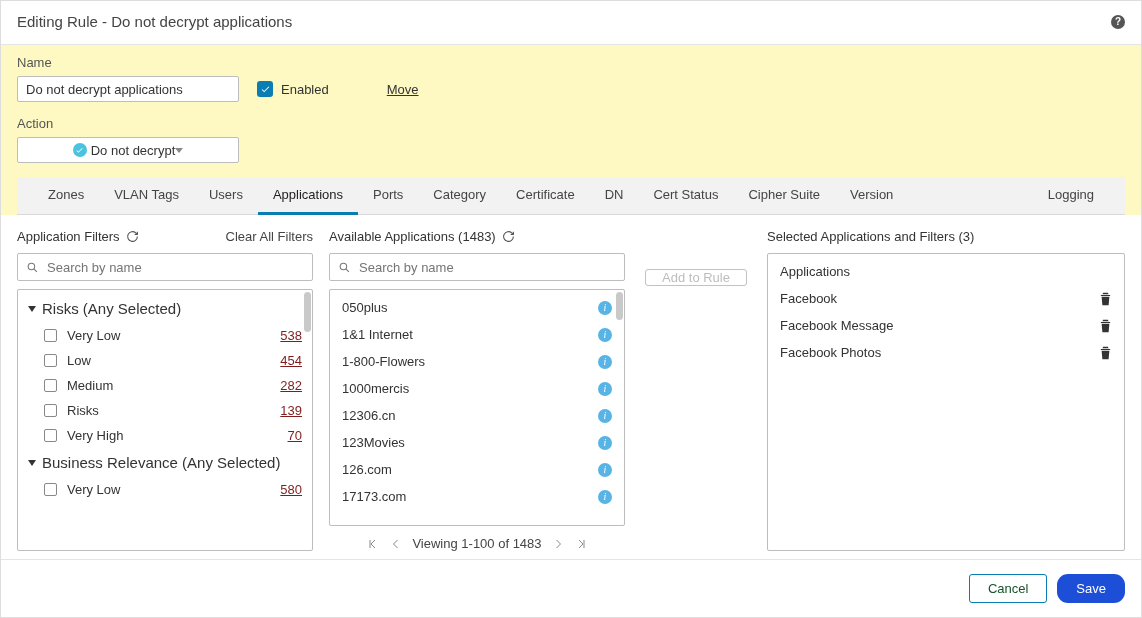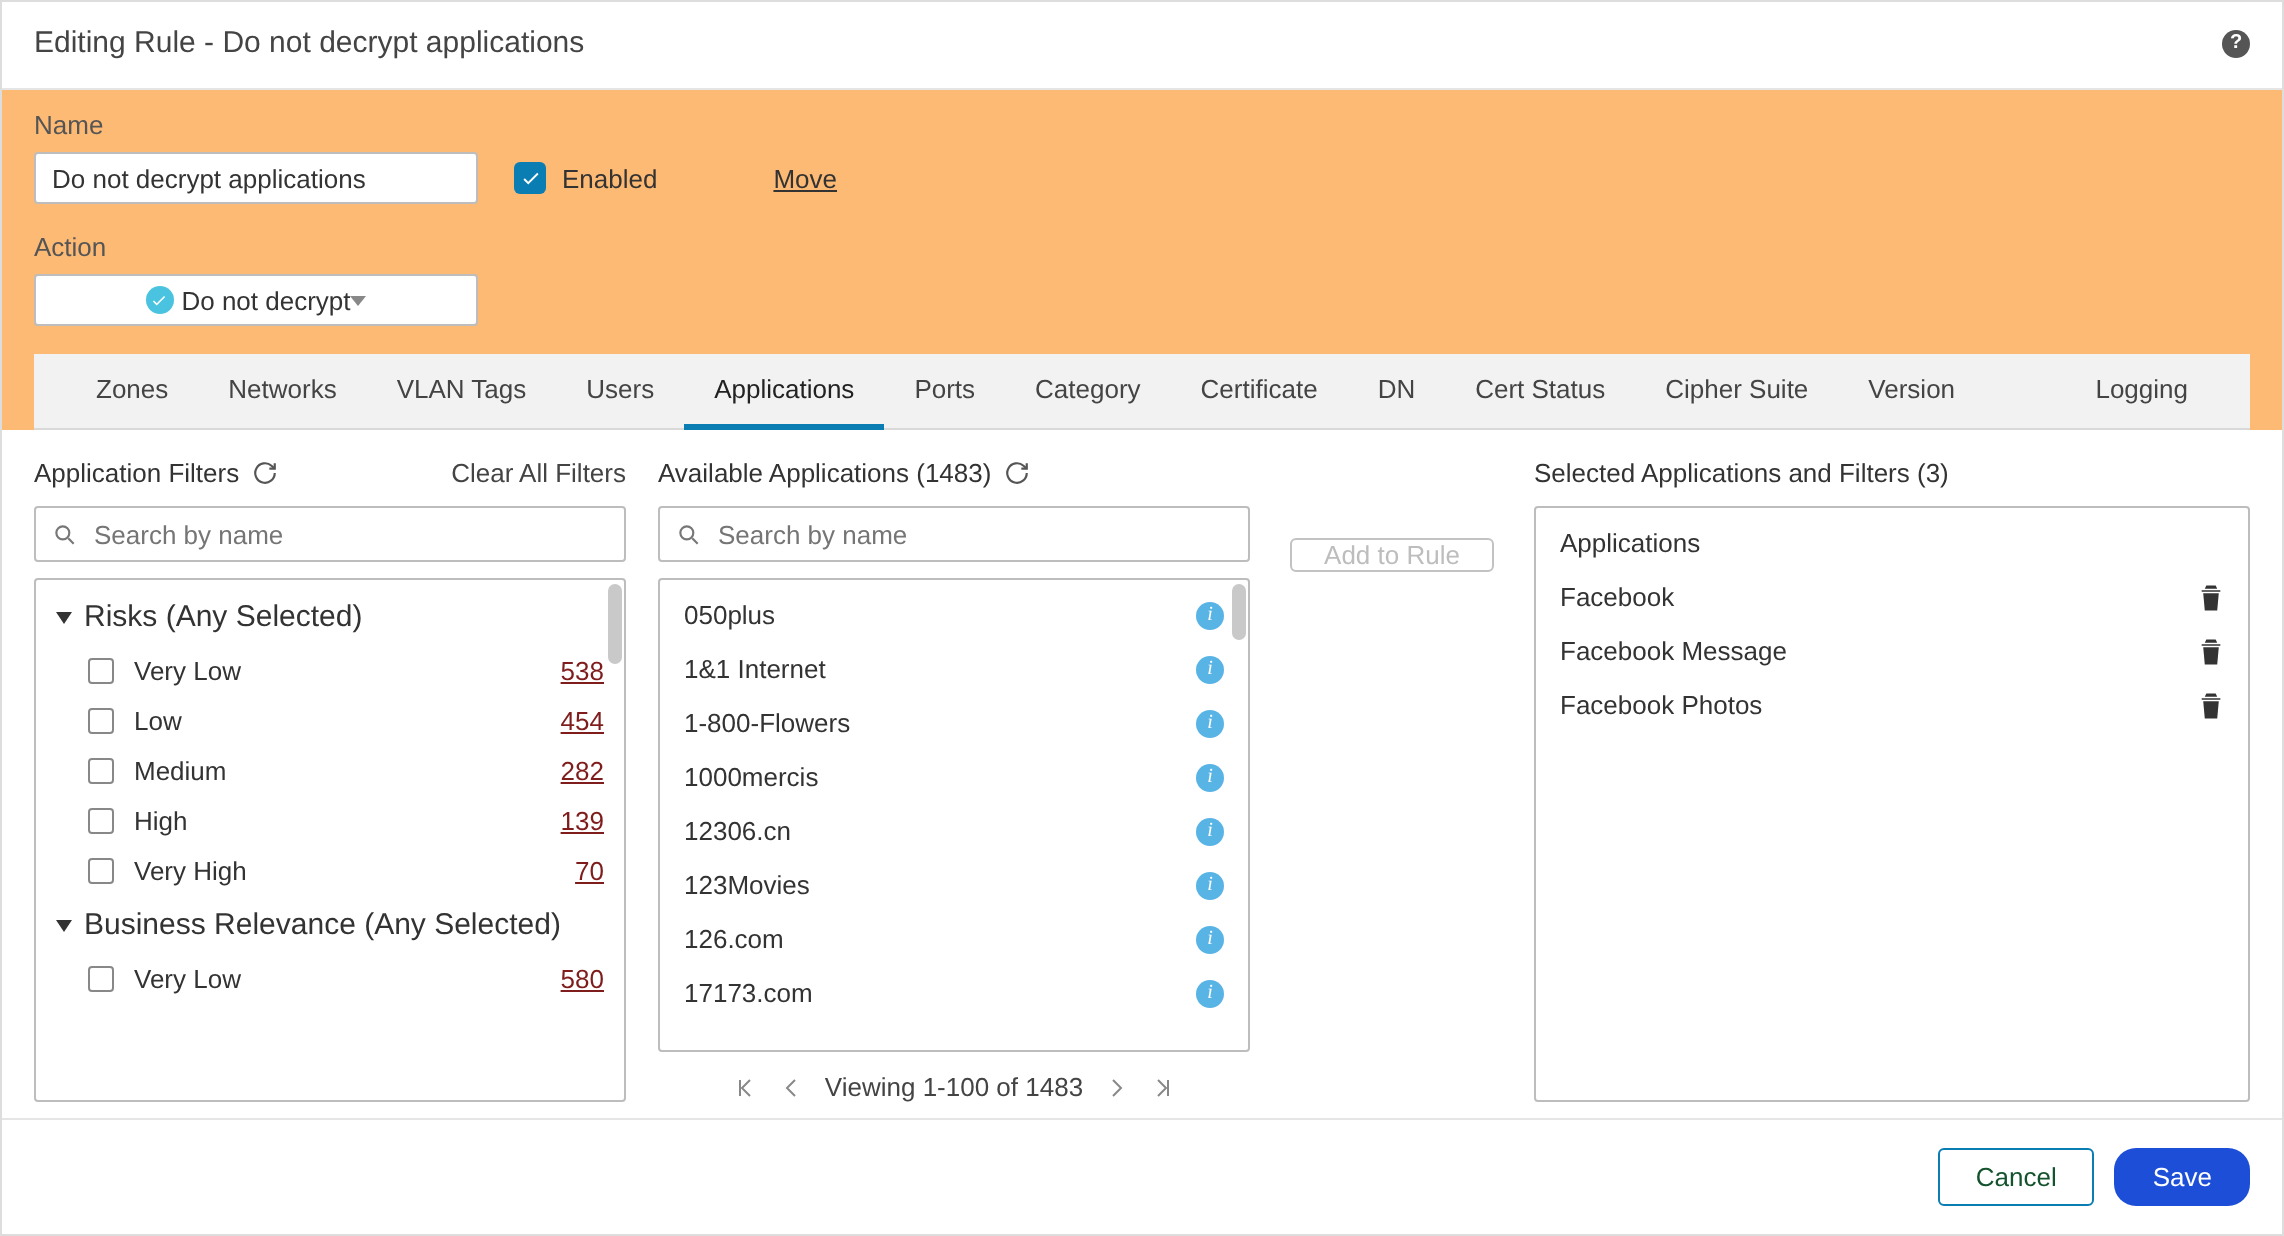--- a/index.html
+++ b/index.html
@@ -2,21 +2,21 @@
 <html><head>
 <meta charset="utf-8">
 <style>
   * { box-sizing: border-box; }
   html, body { margin:0; padding:0; font-family: -apple-system, Helvetica, Arial, sans-serif; font-size:13px; color:#333; background:#fff; }
   .window { width:1142px; height:618px; background:#fff; display:flex; flex-direction:column; border:1px solid #ddd; }
   .titlebar { display:flex; align-items:center; justify-content:space-between; padding:12px 16px 14px 16px; border-bottom:1px solid #e5e5e5; background:#fff; }
   .titlebar .title { font-size:15px; color:#444; }
   .help-icon { width:14px; height:14px; border-radius:50%; background:#555; color:#fff; font-size:10px; display:flex; align-items:center; justify-content:center; font-weight:bold; }
 
-  .form-area { background:#fdba74; padding:10px 16px 0 16px; }
+  .form-area { background:#fef9c3; padding:10px 16px 0 16px; }
   .form-label { color:#555; font-size:13px; margin-bottom:6px; }
   .row { display:flex; align-items:center; gap:18px; margin-bottom:14px; }
   input[type=text].field { width:222px; height:26px; border:1px solid #bdbdbd; background:#fff; padding:0 8px; font-size:13px; color:#333; border-radius:2px; }
   .checkbox { width:16px; height:16px; border-radius:3px; background:#0a7db3; display:flex; align-items:center; justify-content:center; }
   .checkbox svg { width:11px; height:11px; fill:#fff; }
   .enabled-wrap { display:flex; align-items:center; gap:8px; }
   .move-link { text-decoration:underline; color:#333; cursor:pointer; }
 
   .select { width:222px; height:26px; border:1px solid #bdbdbd; background:#fff; display:flex; align-items:center; justify-content:center; padding:0 8px; border-radius:2px; }
   .select .sel-left { display:flex; align-items:center; gap:4px; }
@@ -110,21 +110,20 @@
               </svg>
           </div>
           <span>Do not decrypt</span>
         </div>
         <span class="caret"></span>
       </div>
     </div>
 
     <div class="tabs" id="tabs">
         <div class="tab">Zones</div>
-        <div class="tab">Networks</div>
         <div class="tab">VLAN Tags</div>
         <div class="tab">Users</div>
         <div class="tab active">Applications</div>
         <div class="tab">Ports</div>
         <div class="tab">Category</div>
         <div class="tab">Certificate</div>
         <div class="tab">DN</div>
         <div class="tab">Cert Status</div>
         <div class="tab">Cipher Suite</div>
         <div class="tab">Version</div>
@@ -169,21 +168,21 @@
               <span class="name">Low</span>
               <span class="count">454</span>
             </div>
             <div class="filter-item">
               <span class="cb"></span>
               <span class="name">Medium</span>
               <span class="count">282</span>
             </div>
             <div class="filter-item">
               <span class="cb"></span>
-              <span class="name">High</span>
+              <span class="name">Risks</span>
               <span class="count">139</span>
             </div>
             <div class="filter-item">
               <span class="cb"></span>
               <span class="name">Very High</span>
               <span class="count">70</span>
             </div>
             <div class="group-header">
               <span class="tri"></span>
               <span>Business Relevance (Any Selected)</span>

